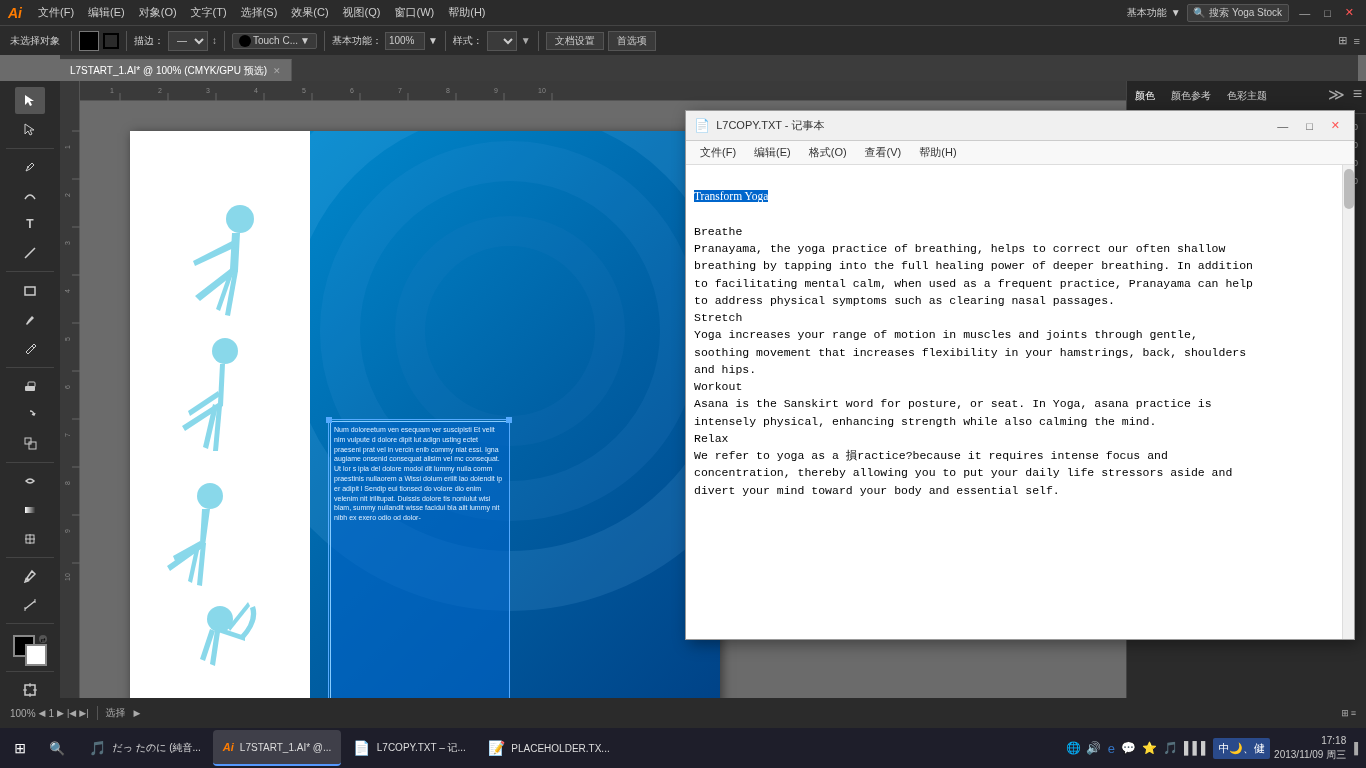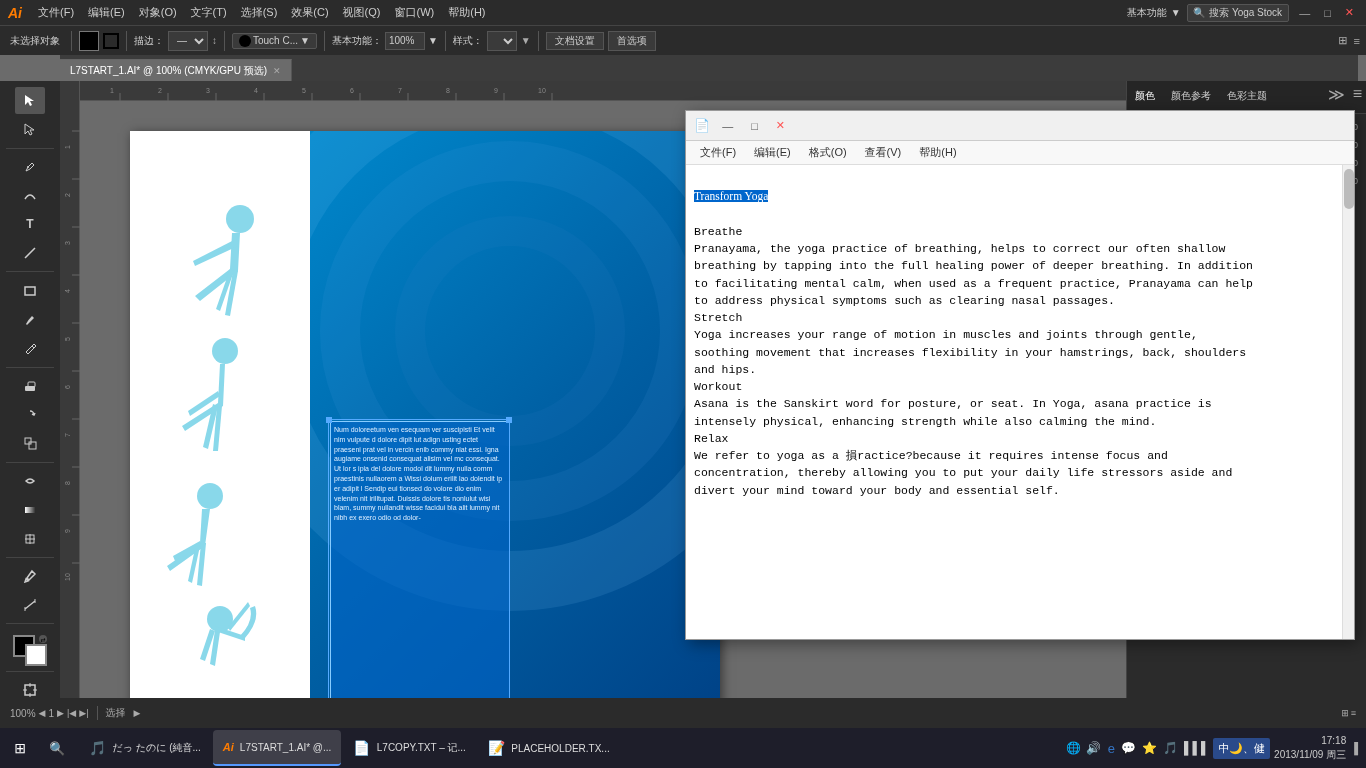--- a/index.html
+++ b/index.html
@@ -785,20 +785,21 @@
         <div style="position:absolute;top:-3px;right:-3px;width:6px;height:6px;background:#55aaff;"></div>
 
       </div>
     </div>
   </div>
 </div>
 
 <div class="notepad-window">
   <div class="notepad-titlebar">
     <span class="notepad-icon">📄</span>
+    <span class="notepad-title">L7COPY.TXT - 记事本</span>
     <span class="notepad-win-ctrl">—</span>
     <span class="notepad-win-ctrl">□</span>
     <span class="notepad-win-ctrl" style="color:#ff5555;">✕</span>
   </div>
   <div class="notepad-menubar">
     <span class="notepad-menu">文件(F)</span>
     <span class="notepad-menu">编辑(E)</span>
     <span class="notepad-menu">格式(O)</span>
     <span class="notepad-menu">查看(V)</span>
     <span class="notepad-menu">帮助(H)</span>

